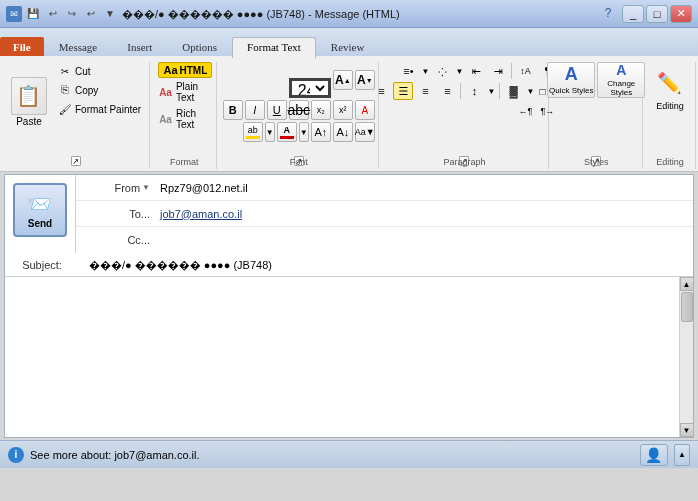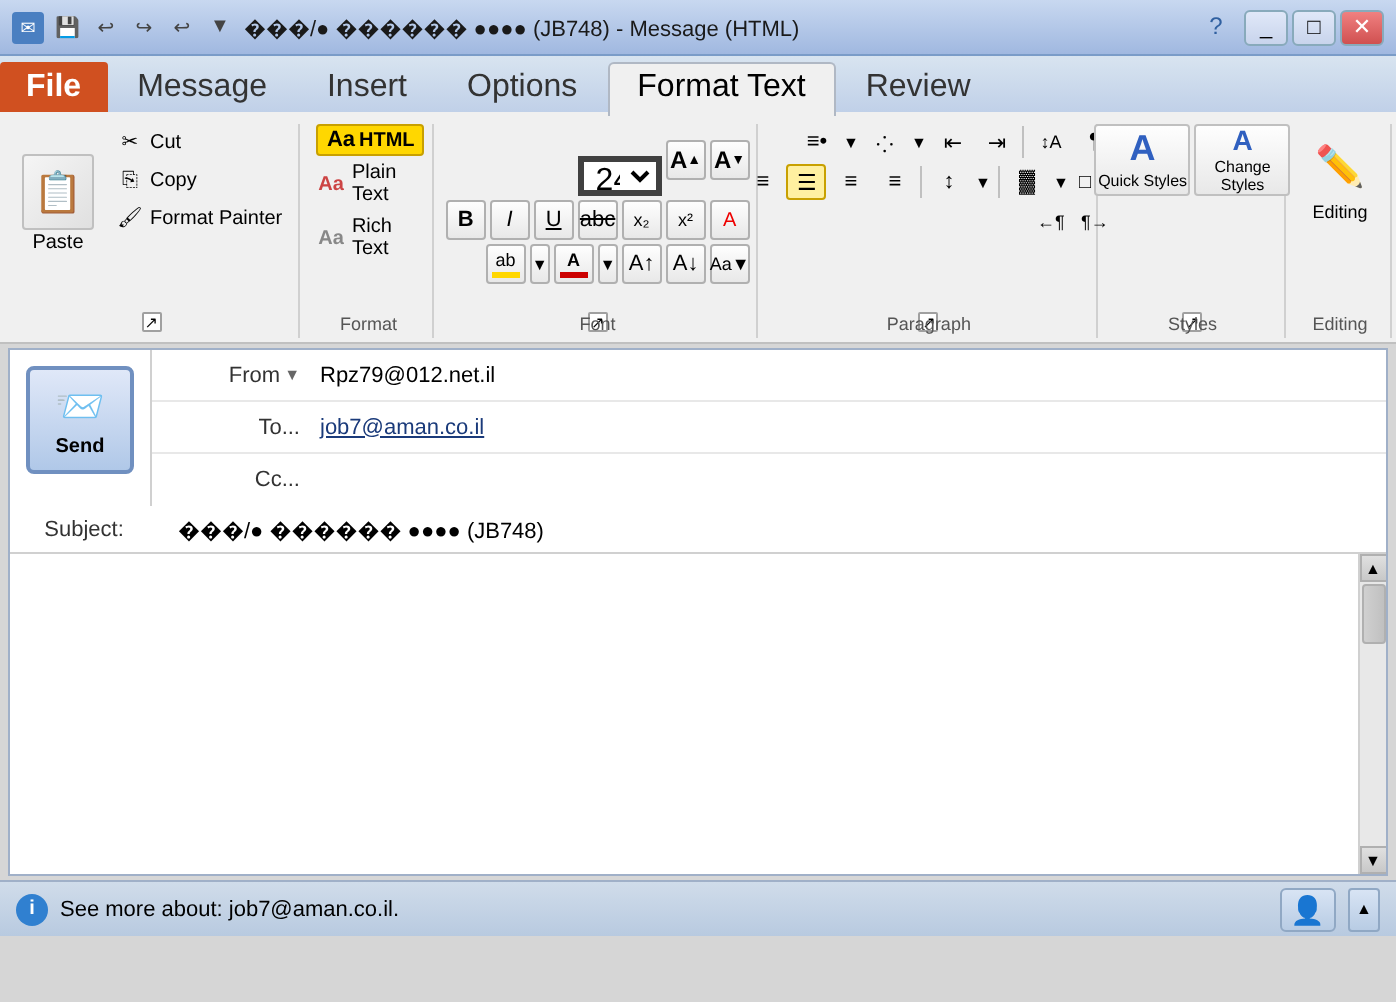--- a/index.html
+++ b/index.html
@@ -22,21 +22,21 @@
     .win-btn { width: 22px; height: 18px; border: 1px solid #8ab; border-radius: 3px; display: flex; align-items: center; justify-content: center; font-size: 11px; cursor: pointer; }
     .win-btn.minimize { background: linear-gradient(to bottom, #e0e8f8, #c8d4ec); }
     .win-btn.maximize { background: linear-gradient(to bottom, #e0e8f8, #c8d4ec); }
     .win-btn.close { background: linear-gradient(to bottom, #f08080, #d05050); color: white; }
 
     
     .ribbon { background: #f0f0f0; border-bottom: 1px solid #c0c0c0; }
 
     
     .tab-bar { display: flex; align-items: flex-end; background: linear-gradient(to bottom, #d8e4f0, #c0d0e8); padding-top: 3px; height: 30px; border-bottom: 2px solid #f0f0f0; }
-    .tab { padding: 3px 14px; font-size: 16px; cursor: pointer; border-top: 1px solid transparent; border-left: 1px solid transparent; border-right: 1px solid transparent; border-radius: 3px 3px 0 0; color: #333; }
+    .tab { padding: 3px 14px; font-size: 11px; cursor: pointer; border-top: 1px solid transparent; border-left: 1px solid transparent; border-right: 1px solid transparent; border-radius: 3px 3px 0 0; color: #333; font-family: Liberation Serif, serif; }
     .tab.active { background: #f0f0f0; border-color: #b0b8c4; color: #000; font-weight: 500; margin-bottom: -2px; padding-bottom: 5px; z-index: 1; }
 
     
     .ribbon-content { background: #f0f0f0; padding: 4px 2px 2px 2px; display: flex; align-items: stretch; gap: 2px; min-height: 90px; }
     .ribbon-group { display: flex; flex-direction: column; align-items: center; border-right: 1px solid #d0d0d0; padding: 0 4px; position: relative; }
     .ribbon-group-label { font-size: 9px; color: #555; position: absolute; bottom: 2px; left: 0; right: 0; text-align: center; }
     .ribbon-group-content { display: flex; flex: 1; align-items: flex-end; padding-bottom: 14px; gap: 2px; }
 
     
     .clipboard-group .ribbon-group-content { flex-direction: row; align-items: stretch; }
@@ -217,21 +217,21 @@
           <select class="size-select">
             <option>24</option>
           </select>
           <div class="fmt-btn" style="font-size:12px; font-weight:bold;">A<sup style="font-size:7px;">▲</sup></div>
           <div class="fmt-btn" style="font-size:12px; font-weight:bold;">A<sub style="font-size:7px;">▼</sub></div>
         </div>
         <div class="font-row2">
           <div class="fmt-btn bold">B</div>
           <div class="fmt-btn italic">I</div>
           <div class="fmt-btn underline">U</div>
-          <div class="fmt-btn strike" style="font-size:11px;">abc</div>
+          <div class="fmt-btn strike" style="font-size:14px;">abc</div>
           <div class="fmt-btn" style="font-size:9px;">x₂</div>
           <div class="fmt-btn" style="font-size:9px;">x²</div>
           <div class="fmt-btn" style="font-size:10px; color:#e00;">A</div>
         </div>
         <div class="font-row3">
           <div class="color-btn">
             <span style="font-size:9px;">ab</span>
             <div class="color-bar yellow"></div>
           </div>
           <div class="fmt-btn" style="font-size:8px; width:10px;">▼</div>

